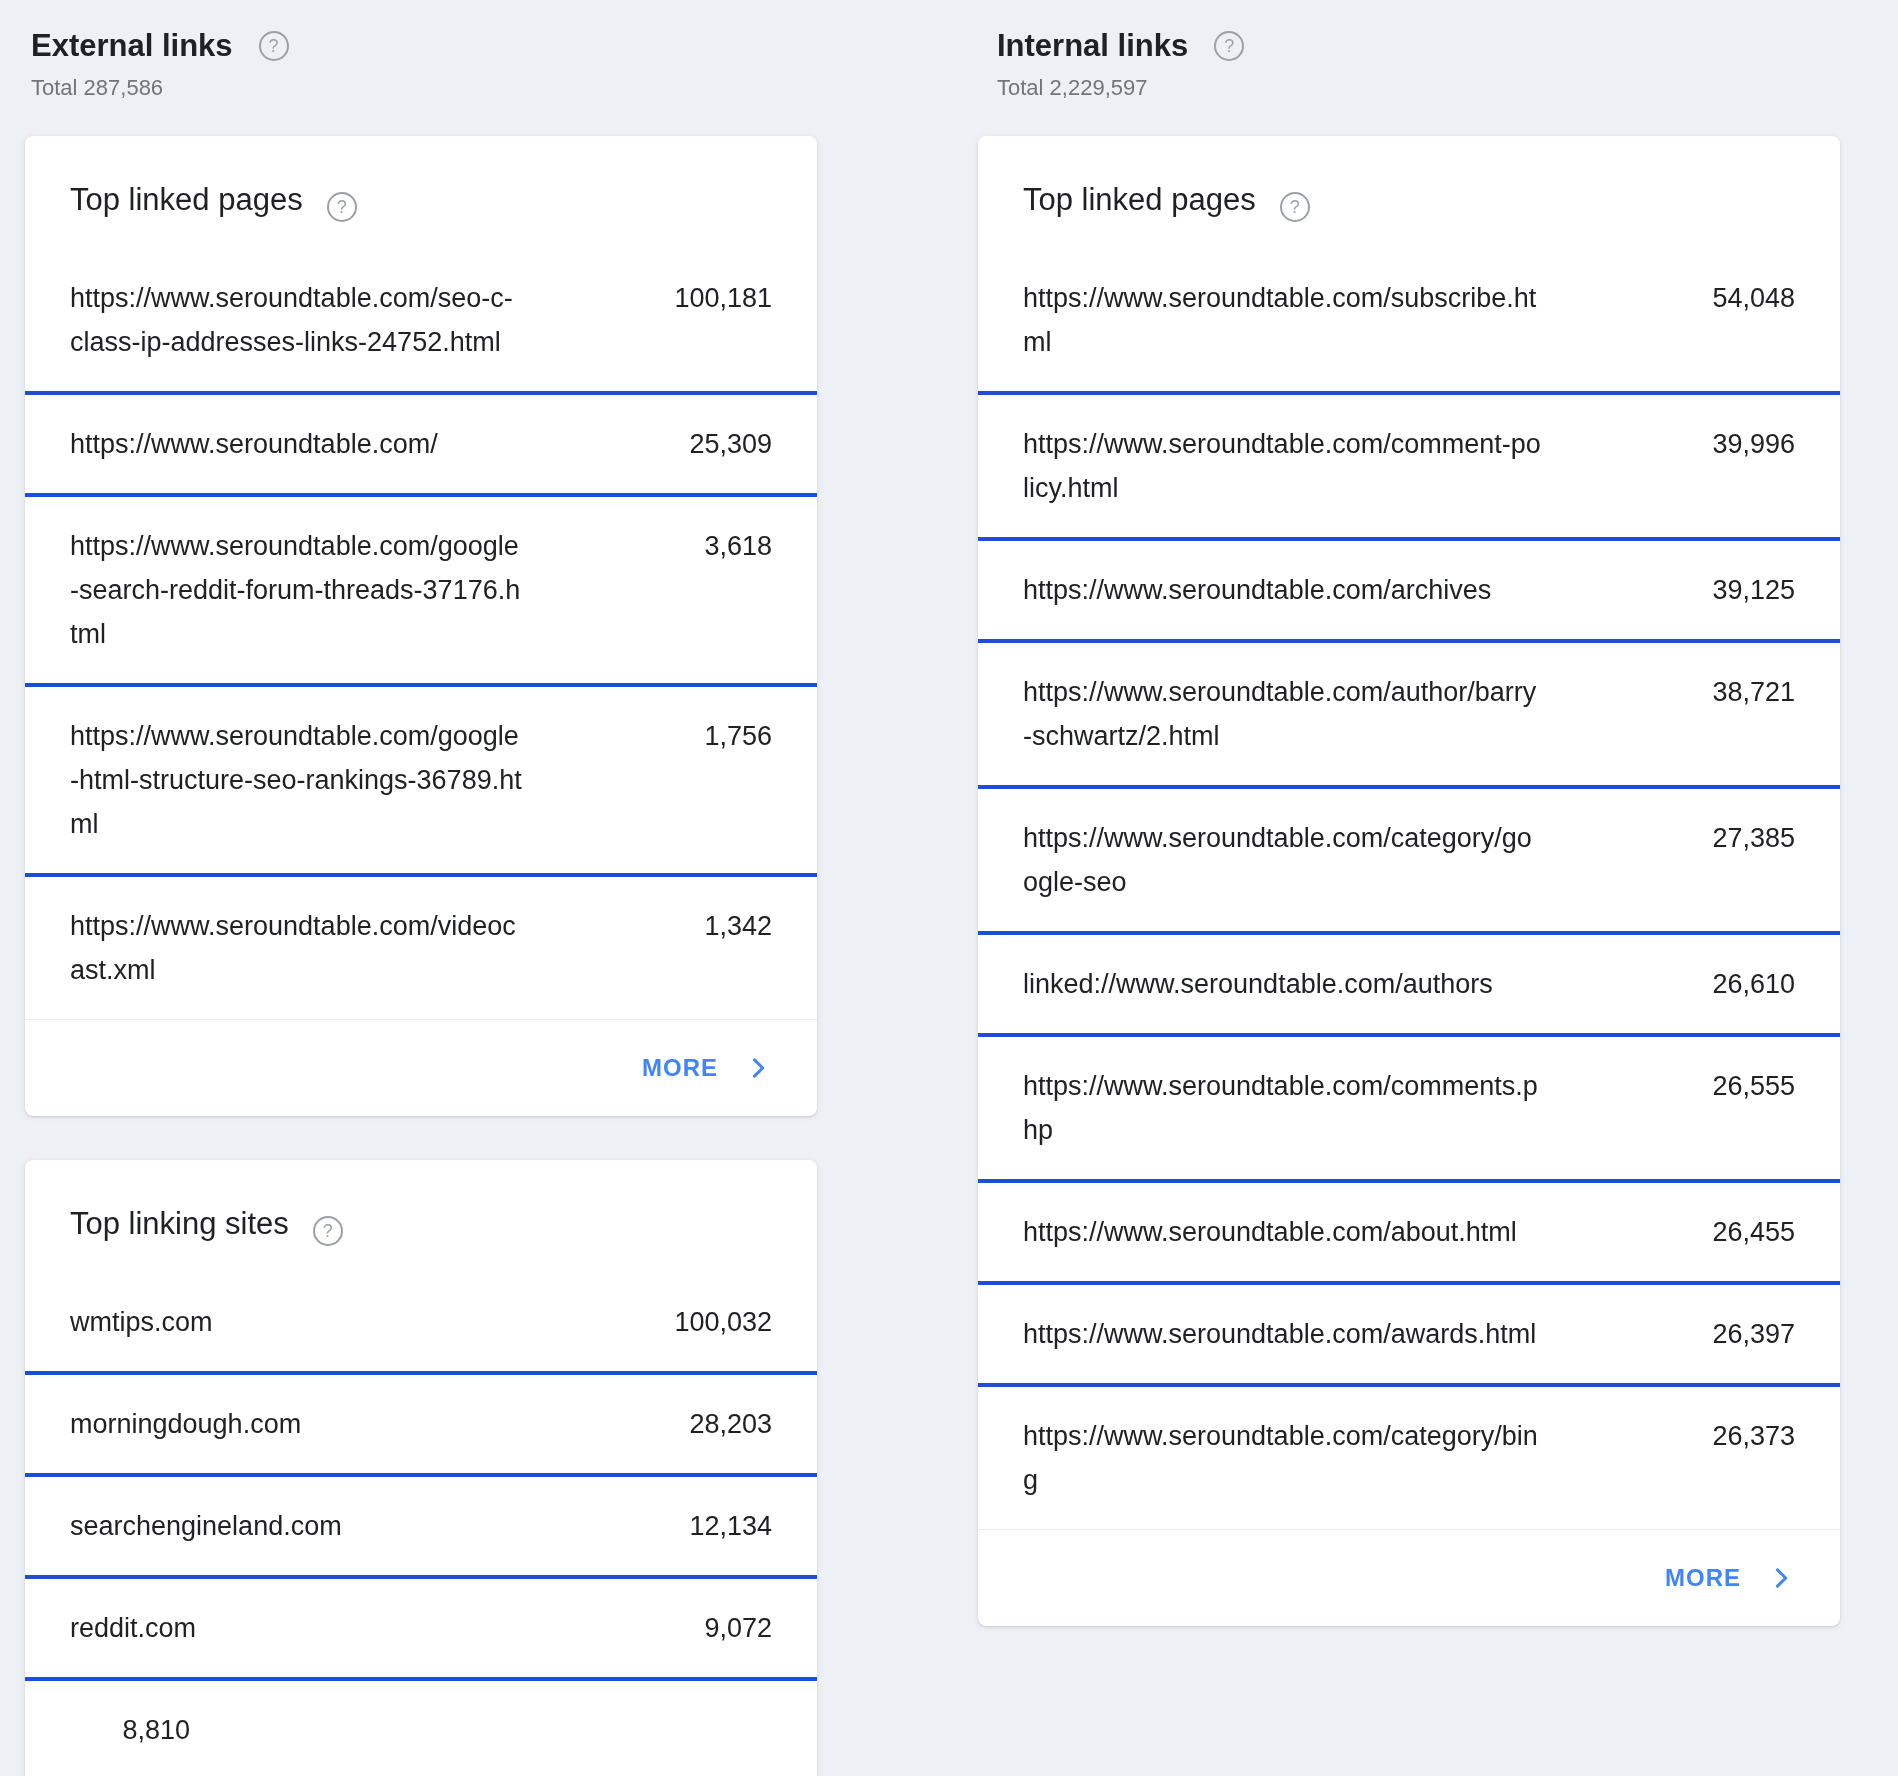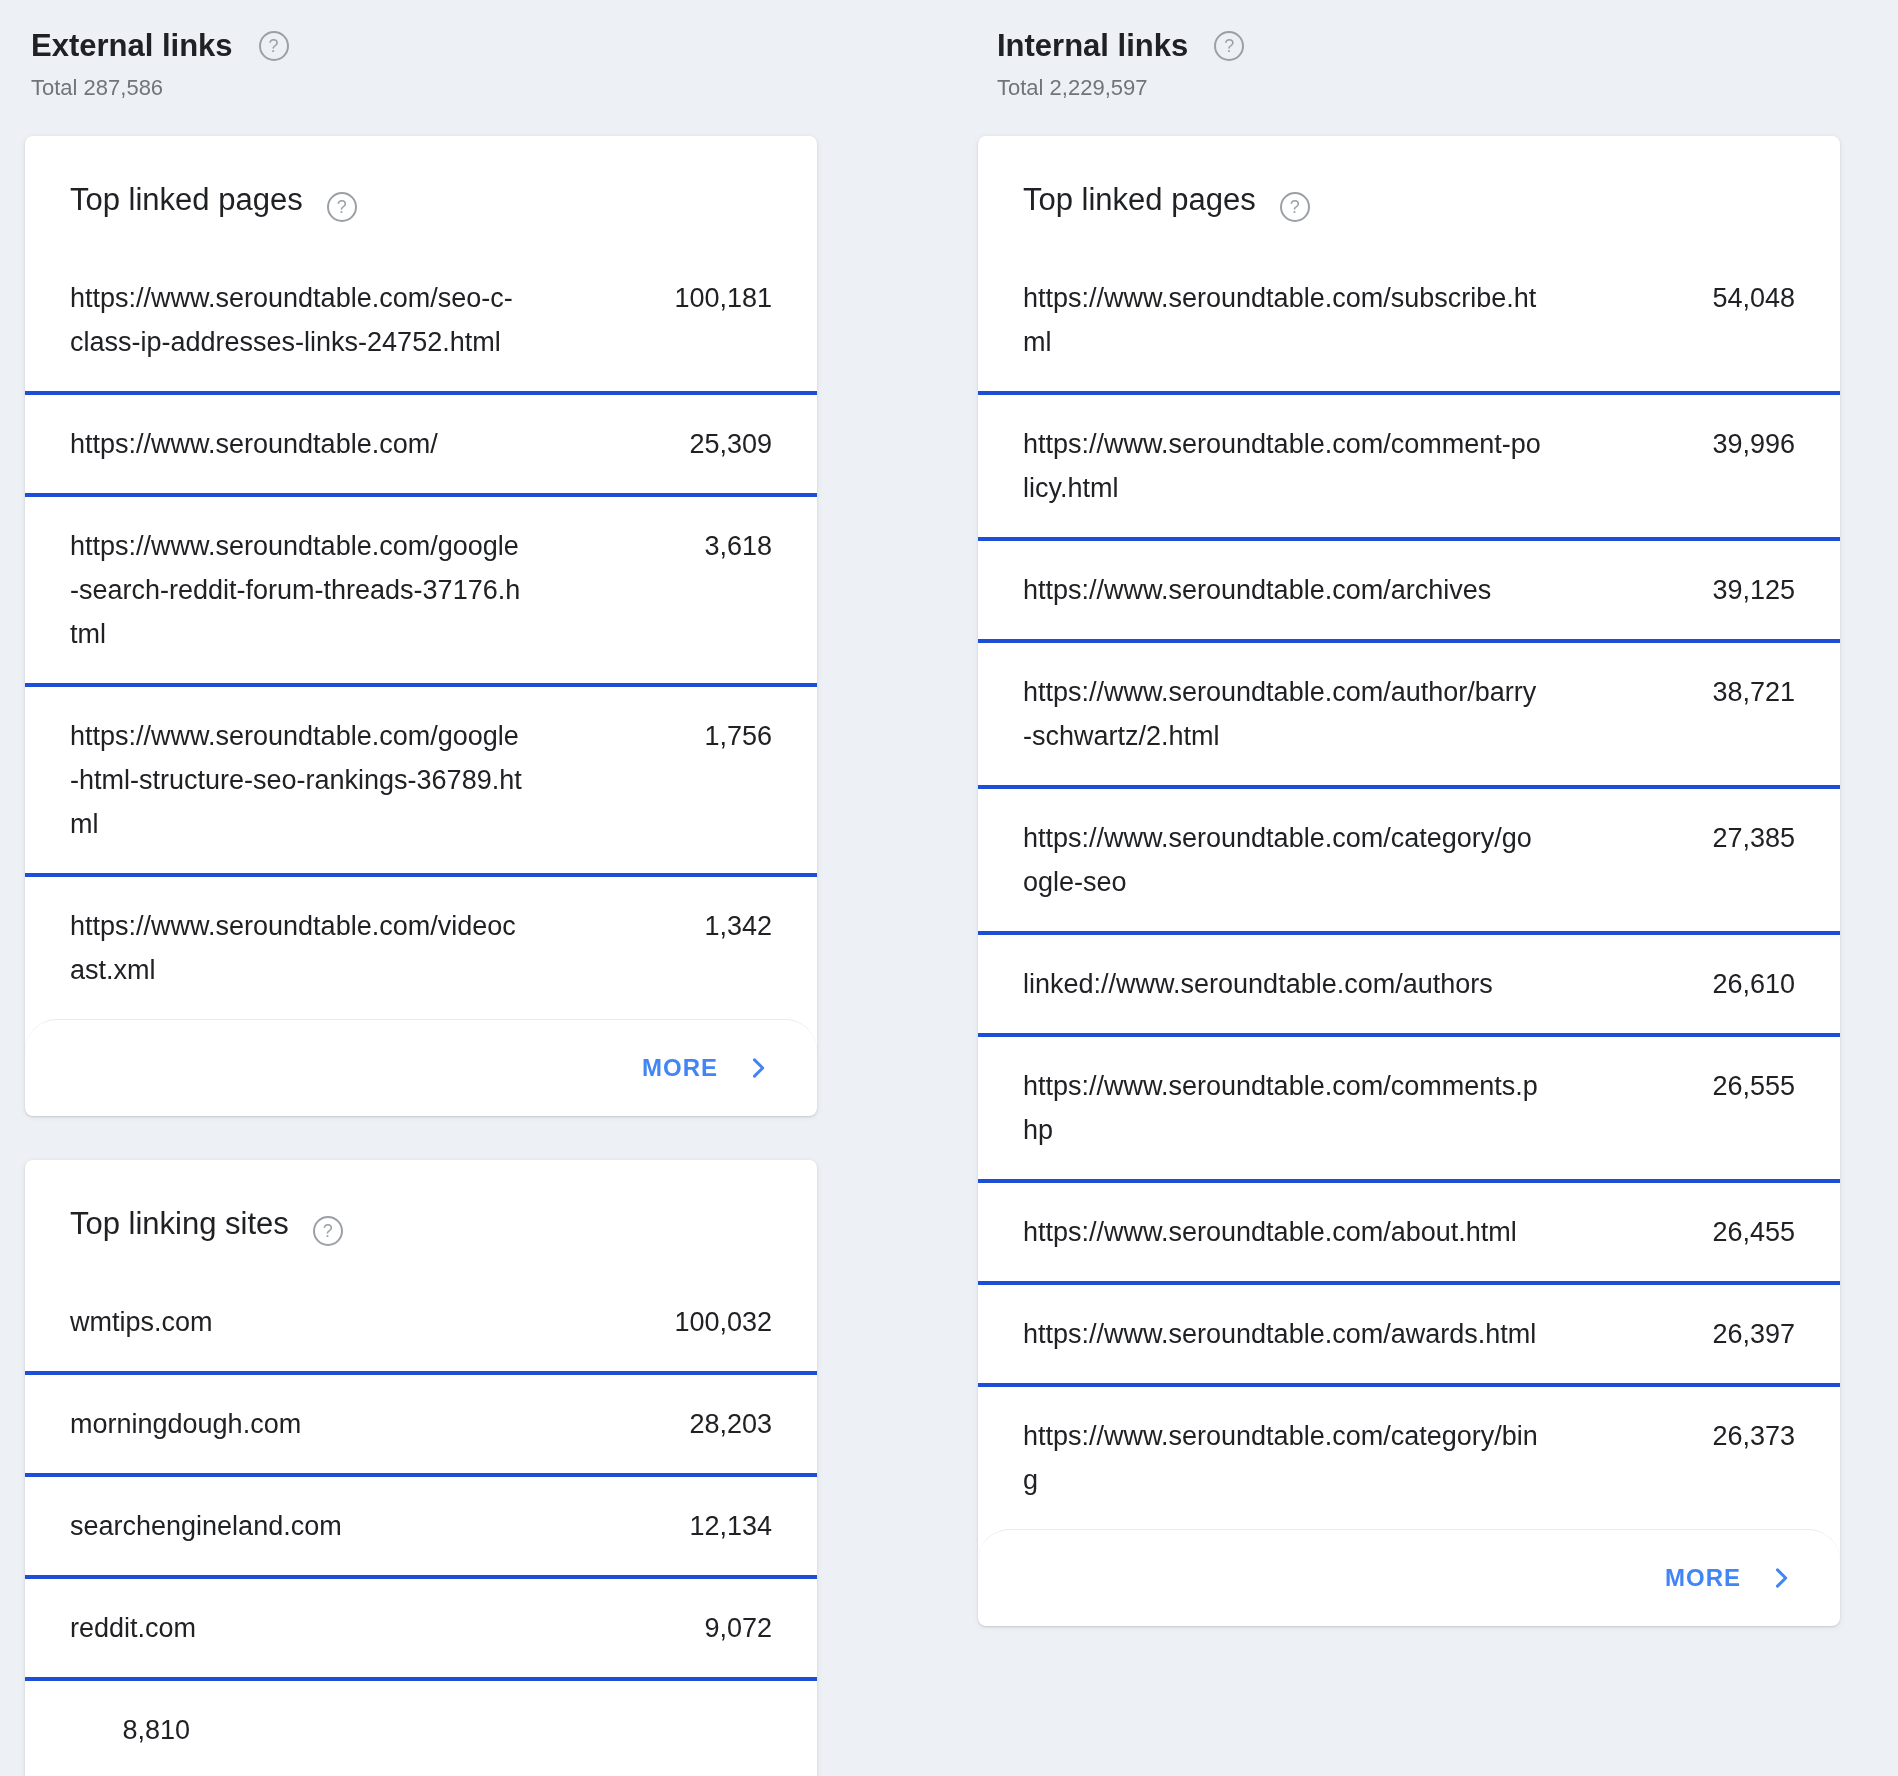--- a/index.html
+++ b/index.html
@@ -45,21 +45,21 @@
     display:flex;align-items:flex-start;
     padding:27px 45px;
     font-size:27px;line-height:44px;
   }
   .rows .row + .row{border-top:4px solid #1d4ed8;}
   .row .url{flex:1;word-break:break-all;padding-right:130px;color:#202124;}
   .row .num{min-width:120px;text-align:right;white-space:nowrap;color:#202124;}
 
   .more-row{
     display:flex;justify-content:flex-end;align-items:center;
-    padding:26px 45px;border-top:1px solid #e8eaed;border-radius:32px;
+    padding:26px 45px;border-top:1px solid #e8eaed;
   }
   .more-btn{
     display:flex;align-items:center;gap:26px;
     color:#4285f4;font-size:24px;font-weight:700;letter-spacing:1px;
     cursor:pointer;user-select:none;line-height:44px;
   }
   .chevron{width:28px;height:28px;display:block;}
 </style>
 </head>
 <body>

